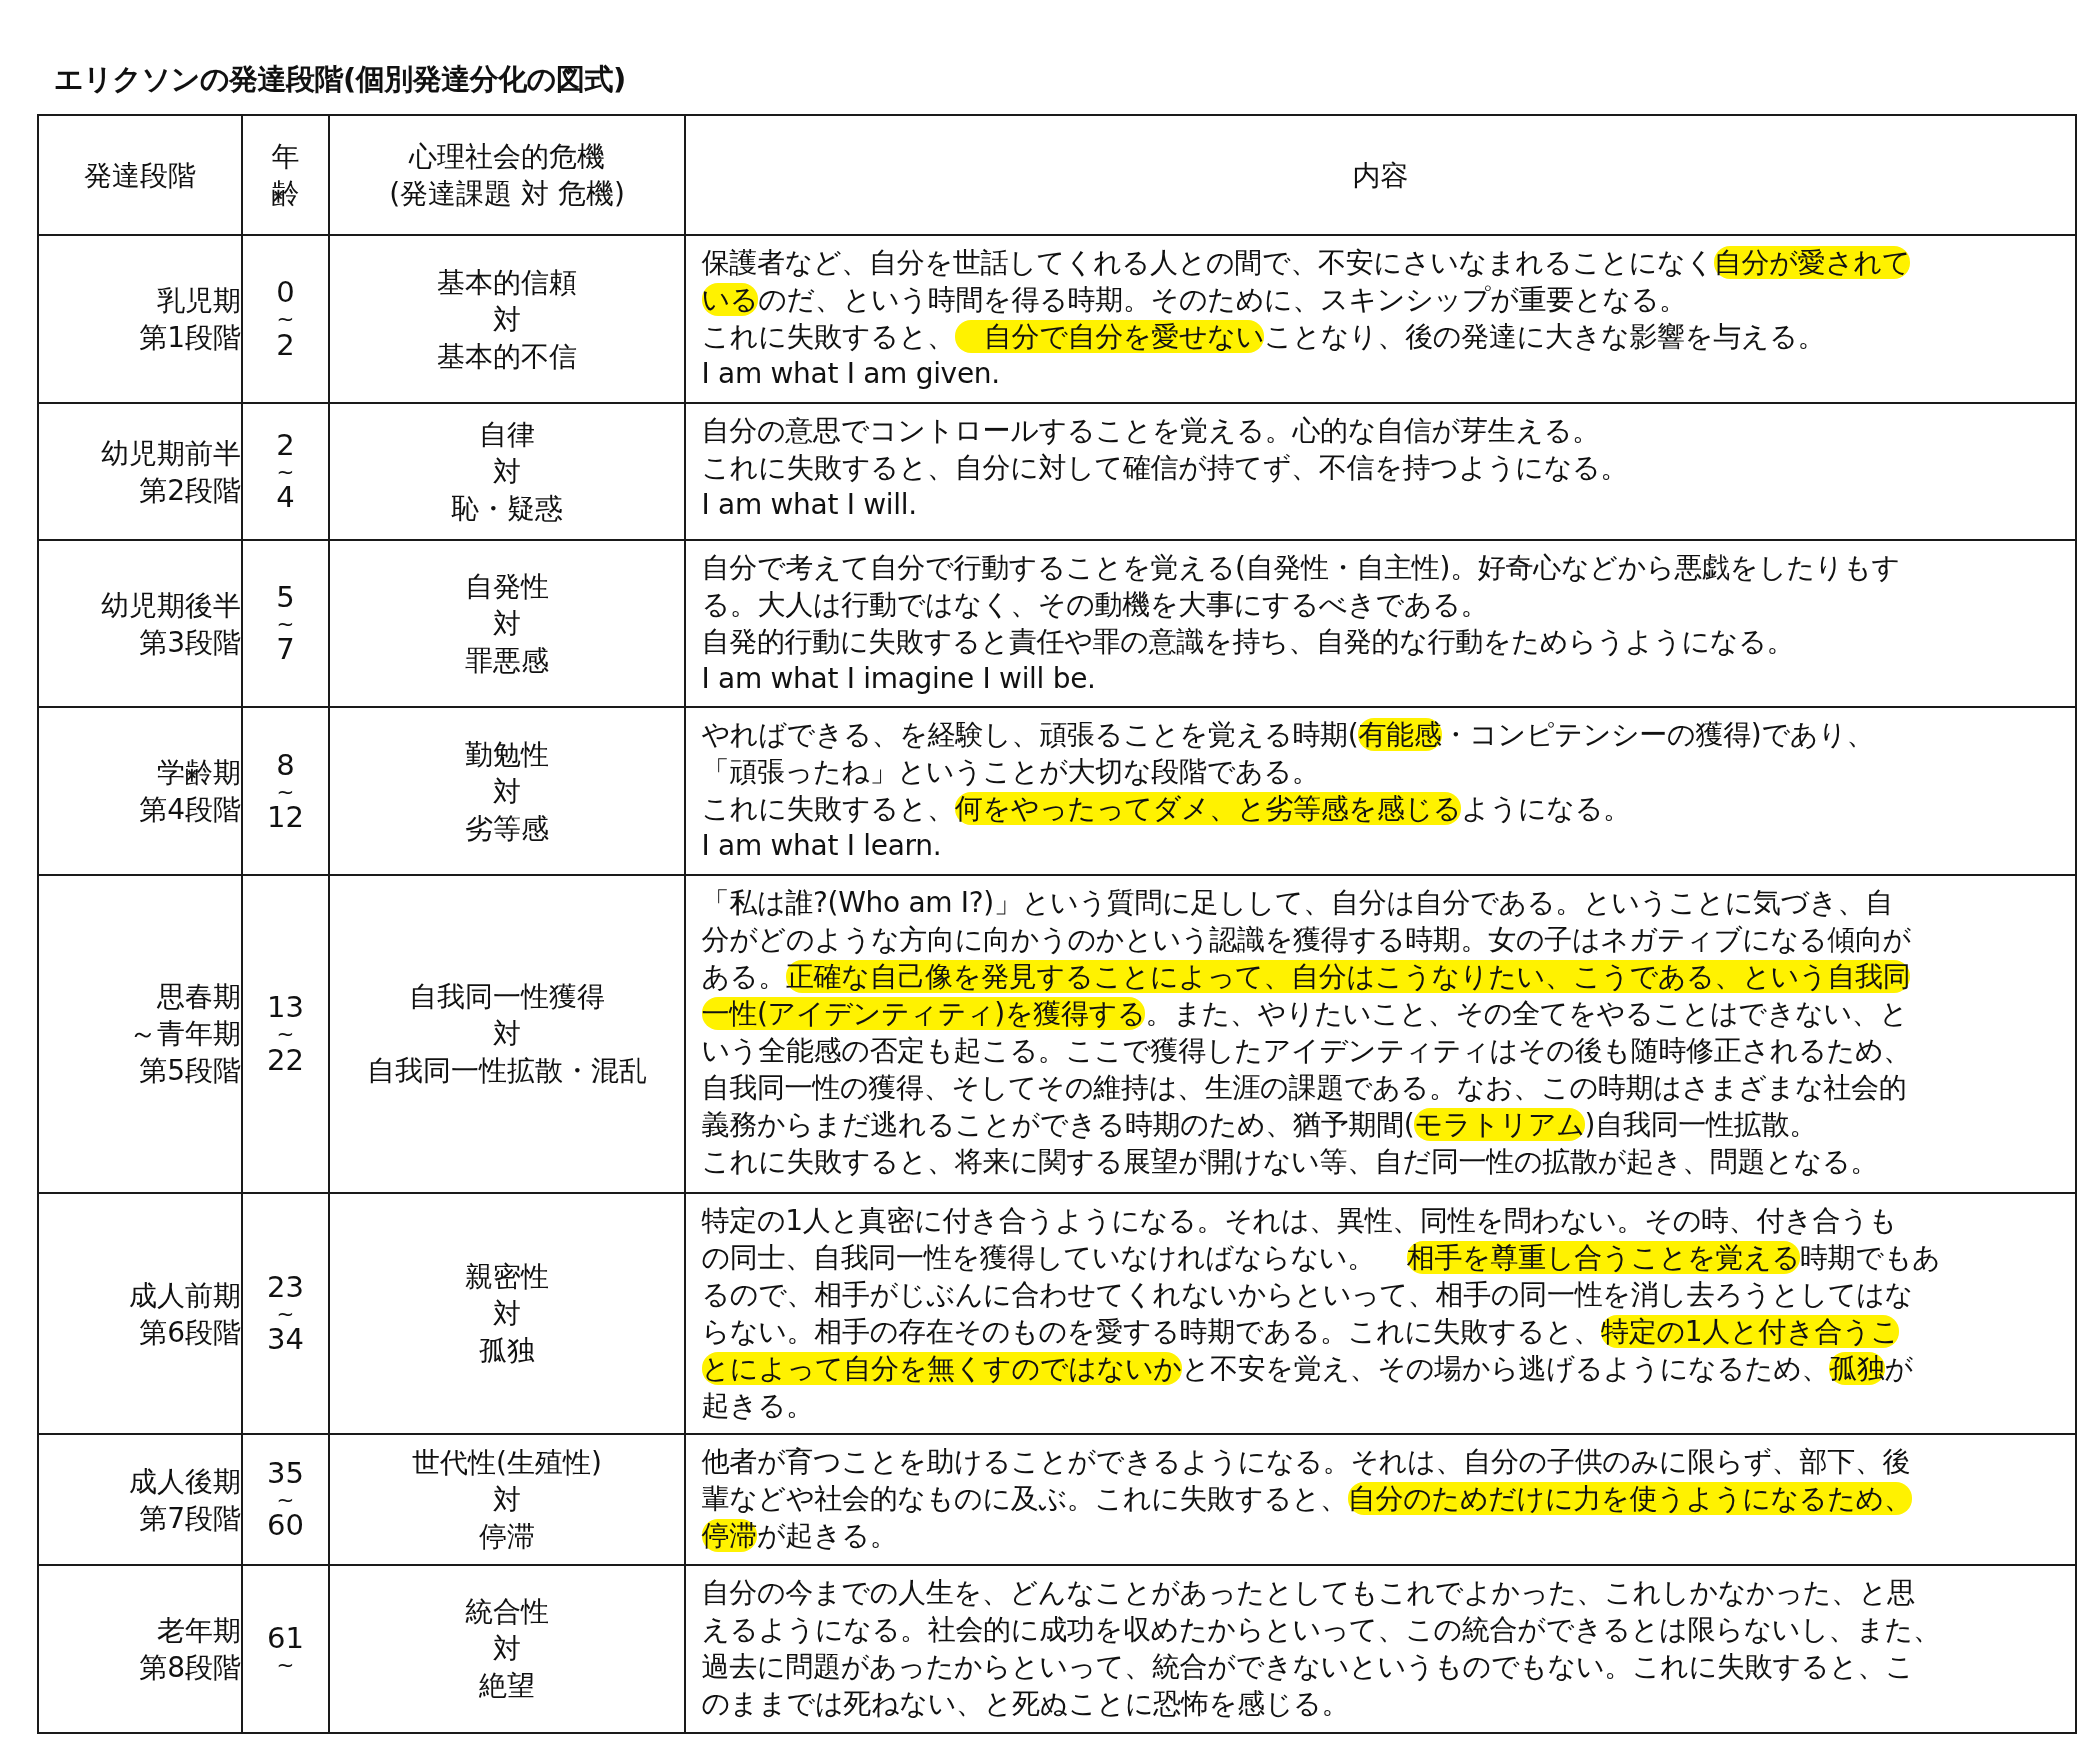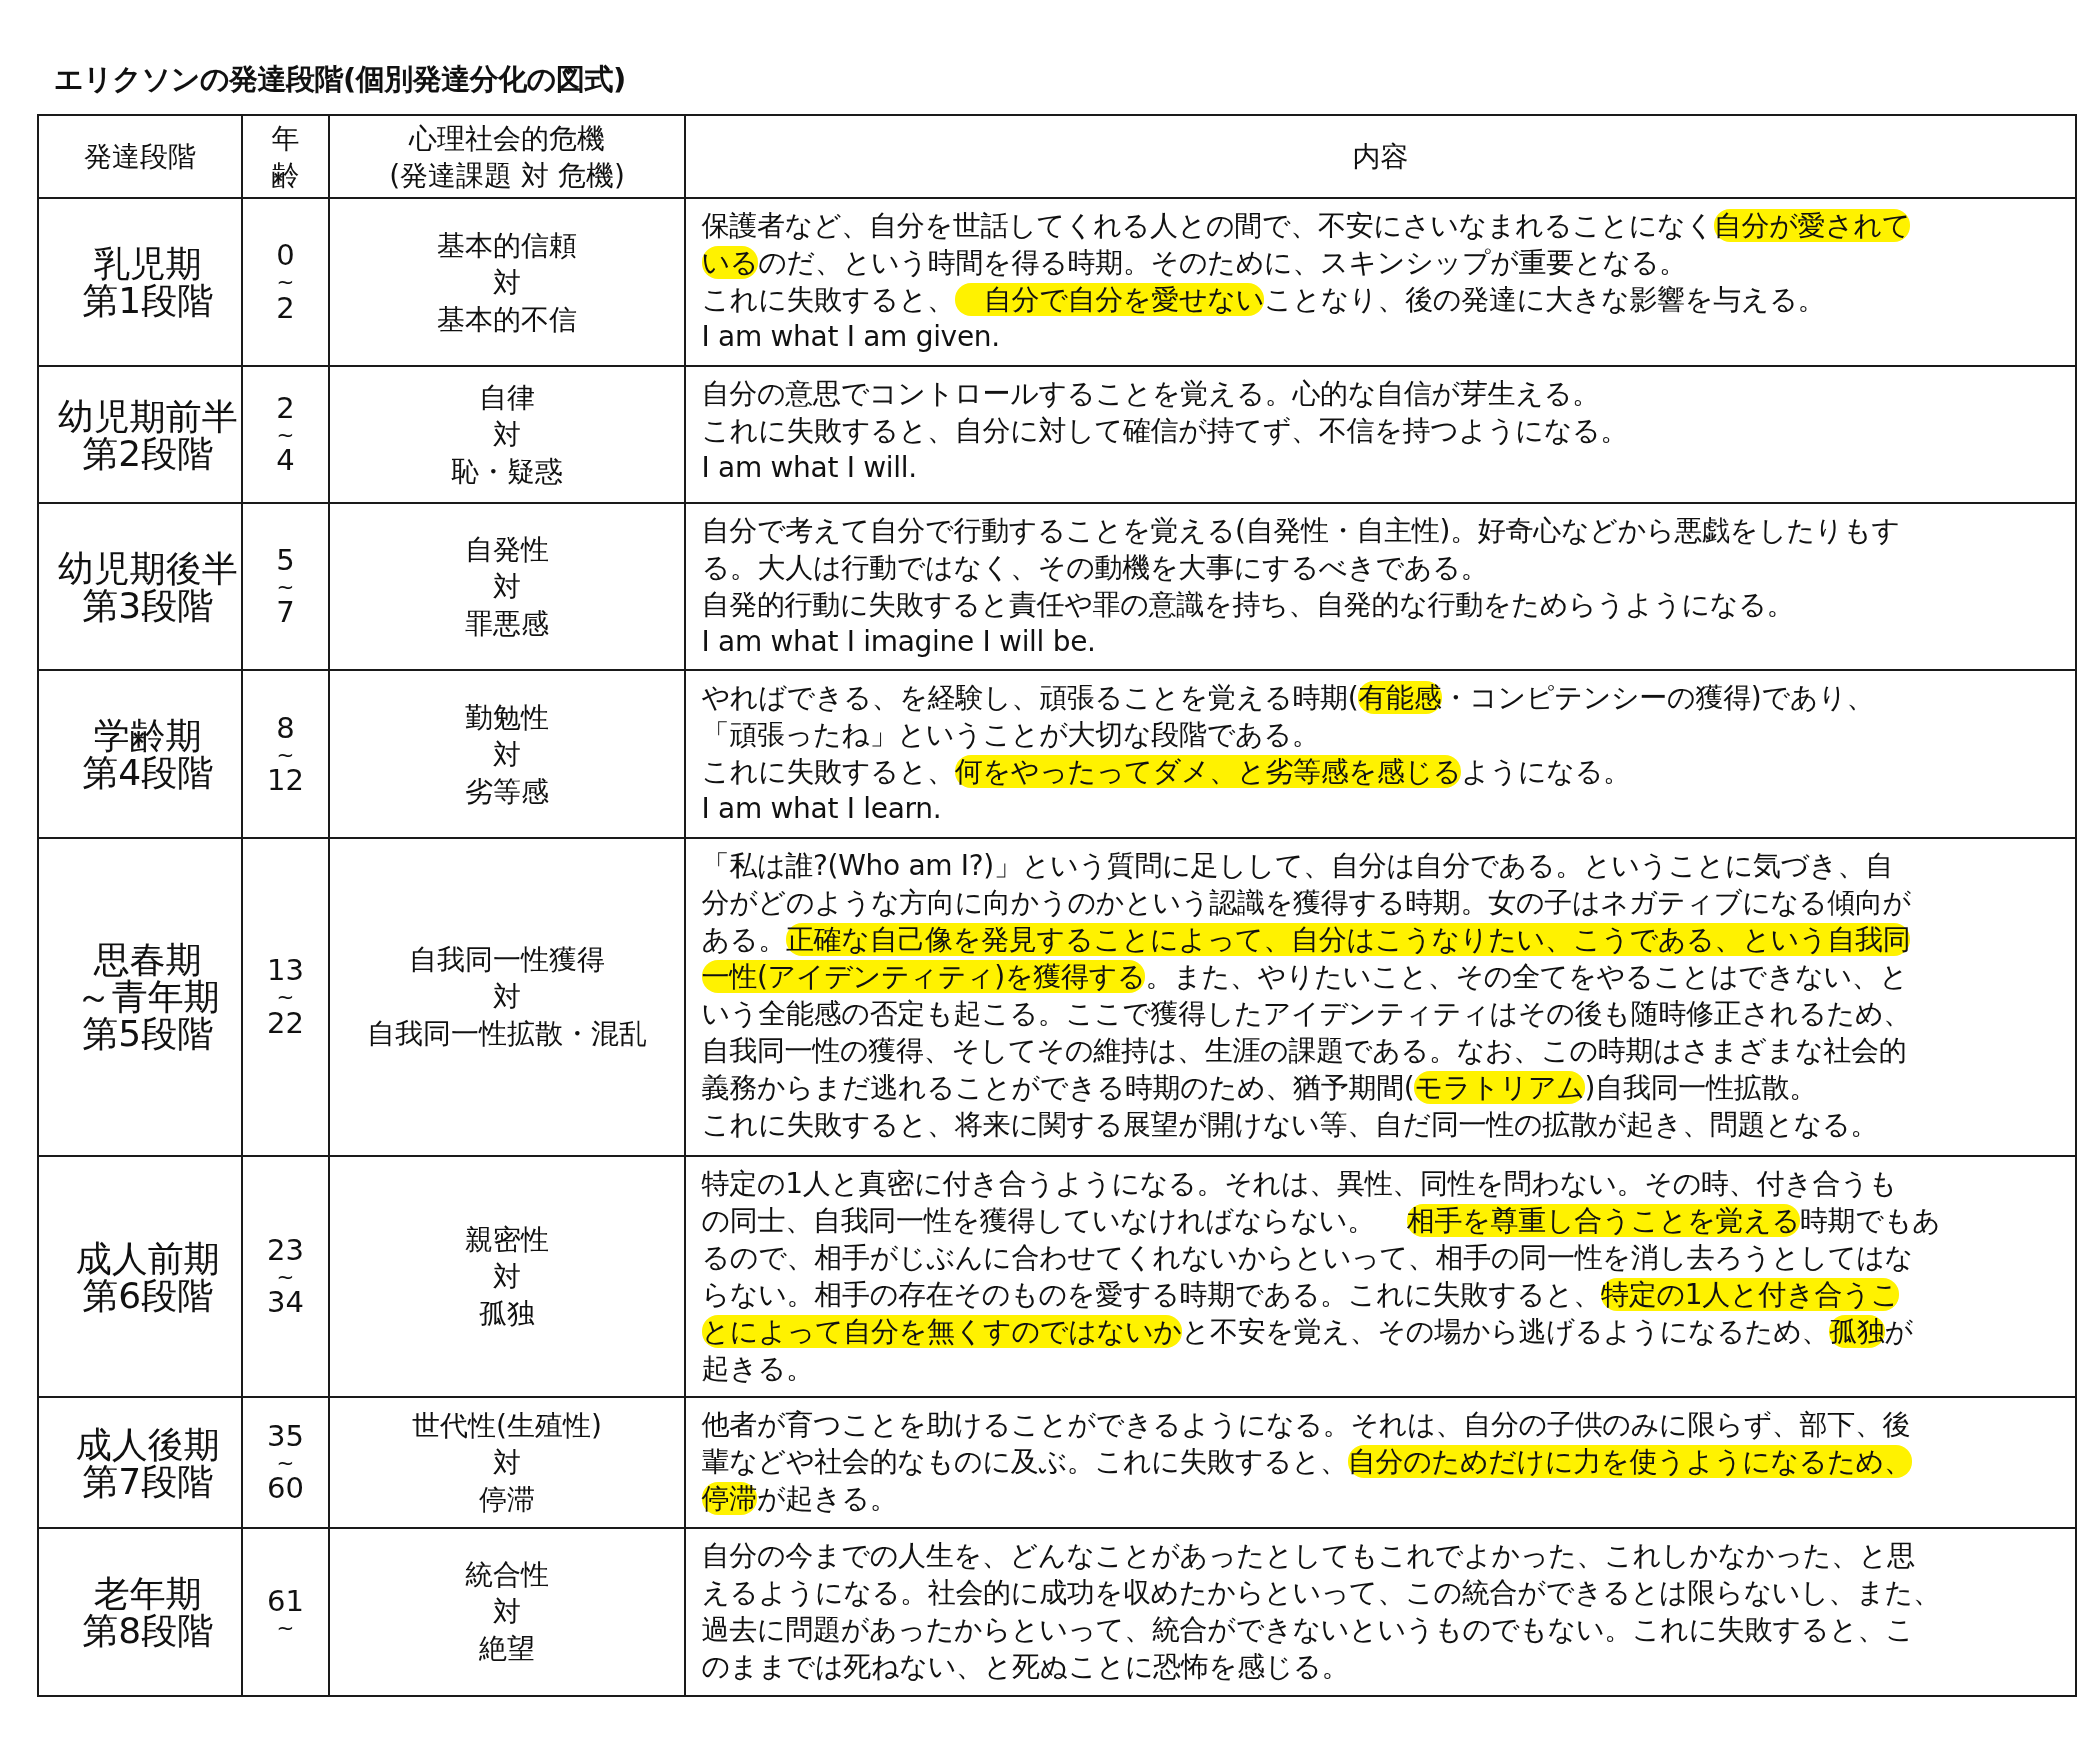--- a/index.html
+++ b/index.html
@@ -3,21 +3,21 @@
 <meta charset="utf-8">
 <style>
   html, body { margin:0; padding:0; background:#ffffff; }
   body { width:2096px; height:1751px; position:relative; overflow:hidden;
          font-family:"DejaVu Sans","Liberation Sans",sans-serif; color:#111; }
   .title { position:absolute; left:54px; top:60px; font-size:29px; font-weight:bold; letter-spacing:-0.5px; white-space:nowrap; }
   table.erik { position:absolute; left:37px; top:114px; width:2038px; border-collapse:collapse; table-layout:fixed; }
   table.erik td, table.erik th { border:2.9px solid #1a1a1a; padding:0; vertical-align:middle; }
   col.c1 { width:204px; } col.c2 { width:87px; } col.c3 { width:356px; } col.c4 { width:1391px; }
   th { font-weight:normal; font-size:28px; line-height:37px; text-align:center; }
-  .stage { font-size:36px; line-height:37px; padding-left:15.5px !important; text-align:center; }
+  .stage { font-size:28px; line-height:37px; padding-left:15.5px !important; text-align:right; }
   .stage span { display:block; white-space:nowrap; }
   .age { font-size:29px; line-height:31px; text-align:center; }
   .age span { display:block; }
   .age .tilde { font-size:21.3px; line-height:21.3px; }
   .crisis { font-size:28px; line-height:37px; text-align:center; }
   .crisis span { display:block; white-space:nowrap; }
   .content { font-size:28px; line-height:37px; padding:7.8px 13.6px 9.7px 15.5px !important; text-align:left; vertical-align:top !important; letter-spacing:-0.3px; }
   .content .line { display:block; white-space:nowrap; }
   .hl { background:#fff200;border-radius:16px; }
   .hdr-stack span { display:block; }
@@ -28,21 +28,21 @@
 <div class="title">エリクソンの発達段階(個別発達分化の図式)</div>
 
 <table class="erik">
   <colgroup>
       <col class="c1">
       <col class="c2">
       <col class="c3">
       <col class="c4">
     </colgroup>
   <thead>
-    <tr style="height:83px">
+    <tr style="height:120px">
       <th>発達段階</th>
       <th><span class="hdr-stack"><span>年</span><span>齢</span></span></th>
       <th><span class="hdr-stack"><span>心理社会的危機</span><span>(発達課題 対 危機)</span></span></th>
       <th>内容</th>
     </tr>
   </thead>
   <tbody id="tbody">
       <tr style="height: 168px;">
     <td class="stage">
       <span>乳児期</span>

